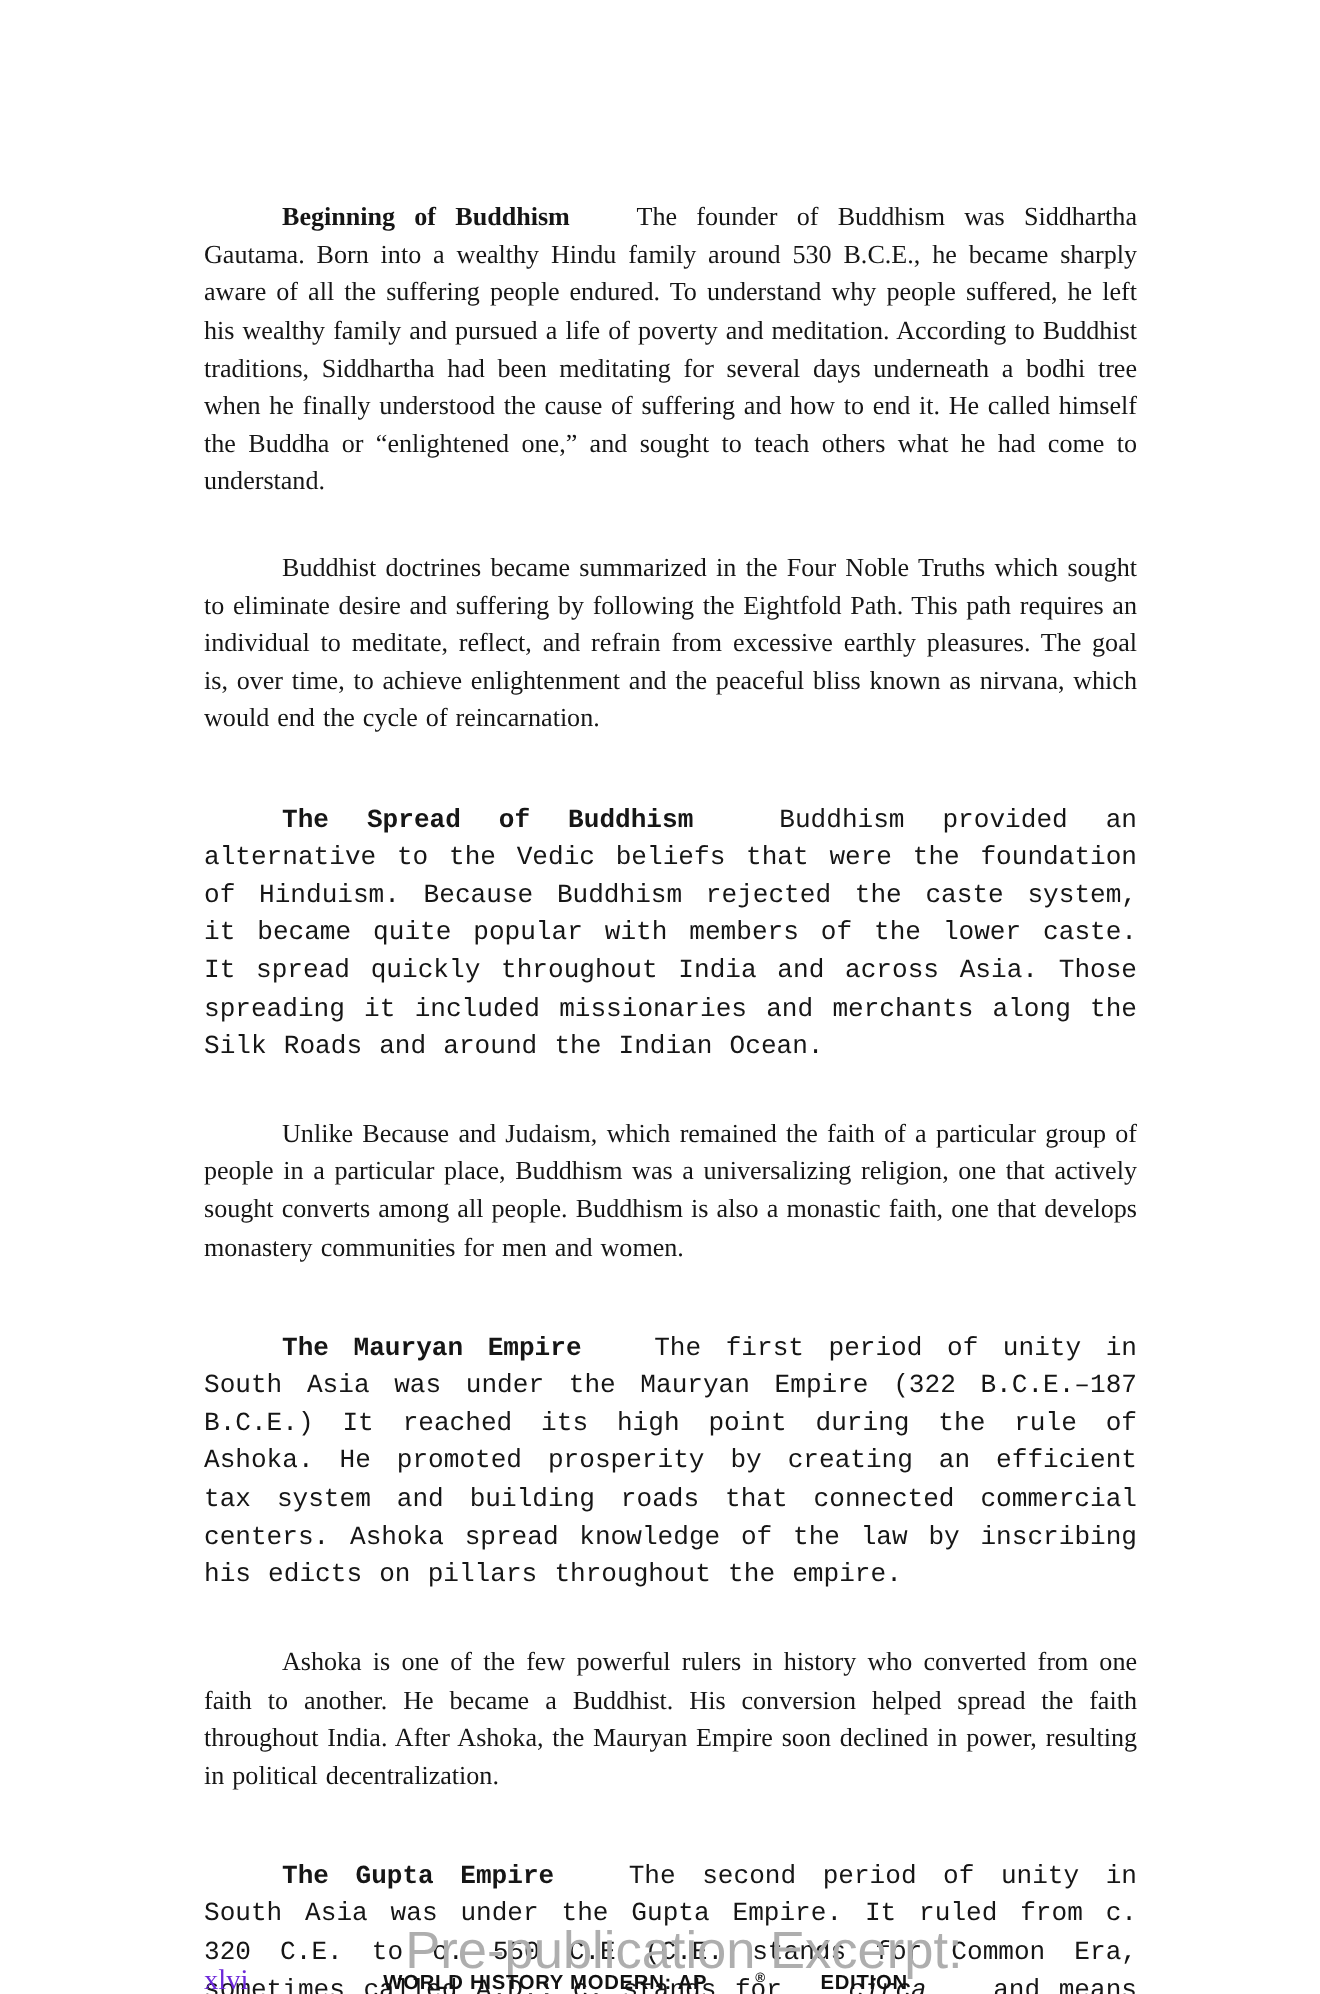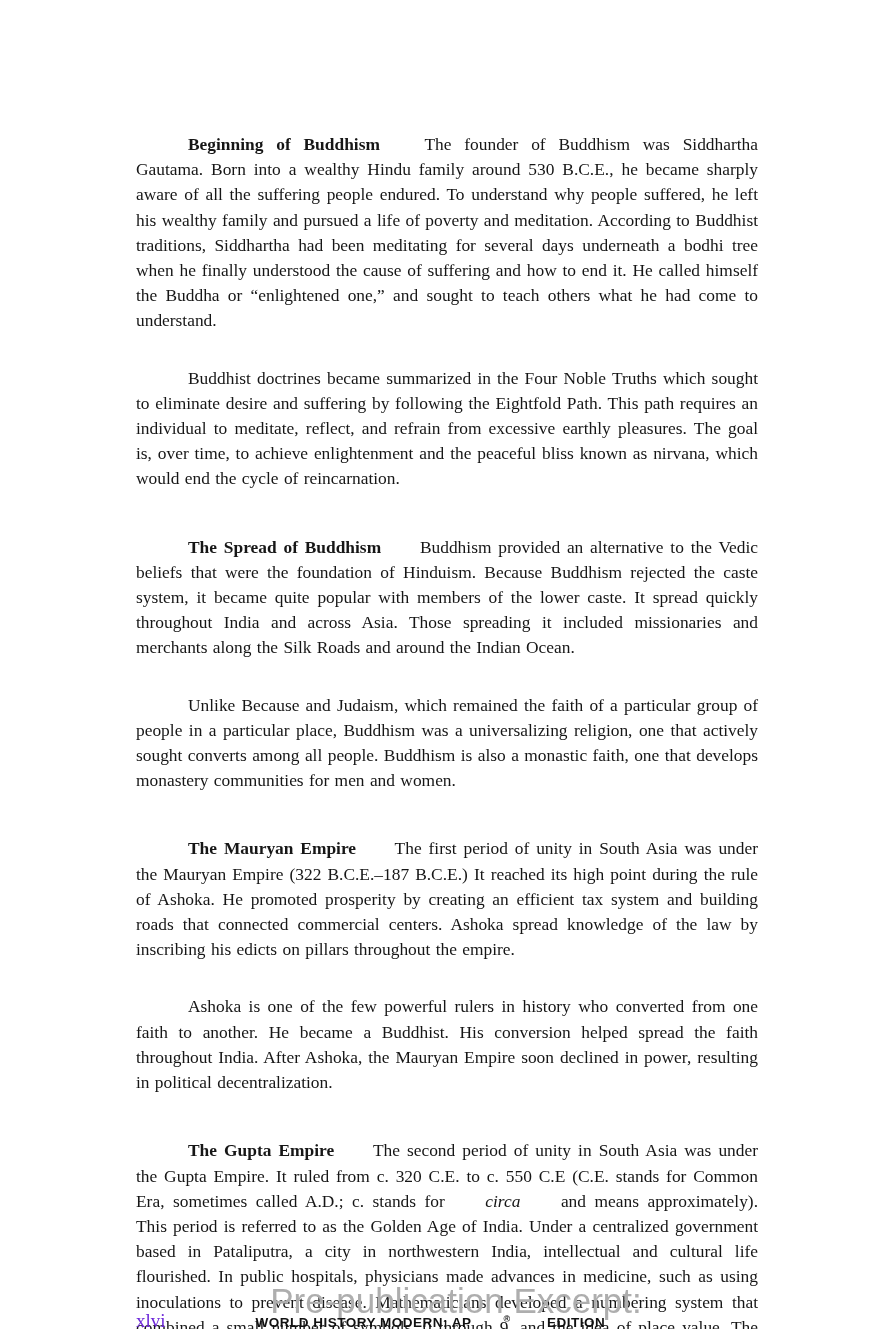--- a/index.html
+++ b/index.html
@@ -23,21 +23,21 @@
     top: 84px;
     width: 686px;
   }
   .para {
     font-size: 17.4px;
     line-height: 25.2px;
     text-align: justify;
     text-indent: 36px;
     word-spacing: 1px;
   }
-  .para.spaced { margin-top: 11px; }
+  .para.spaced { margin-top: 11px; font-family: Liberation Mono, monospace; }
   .lead { font-weight: bold; }
   .watermark {
     position: absolute;
     left: 0;
     top: 1230px;
     width: 880px;
     text-align: center;
     font-family: "Liberation Sans", sans-serif;
     color: #aeaeae;
     font-size: 35px;

